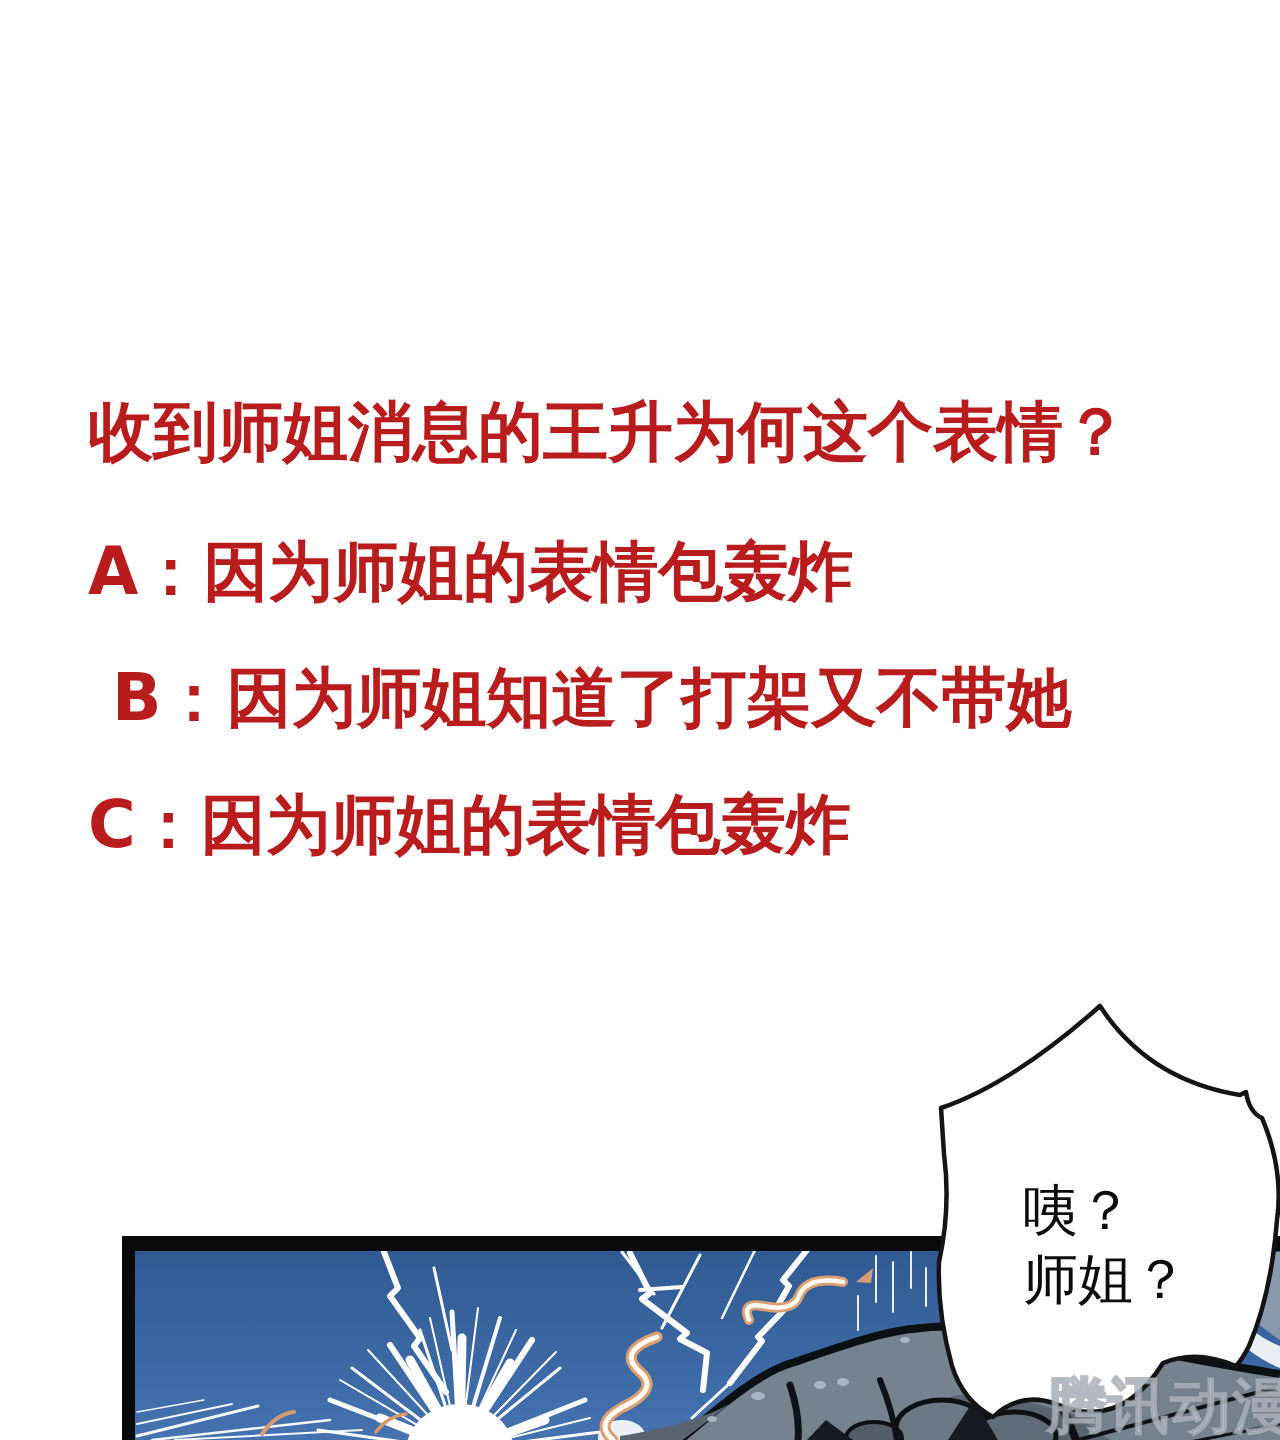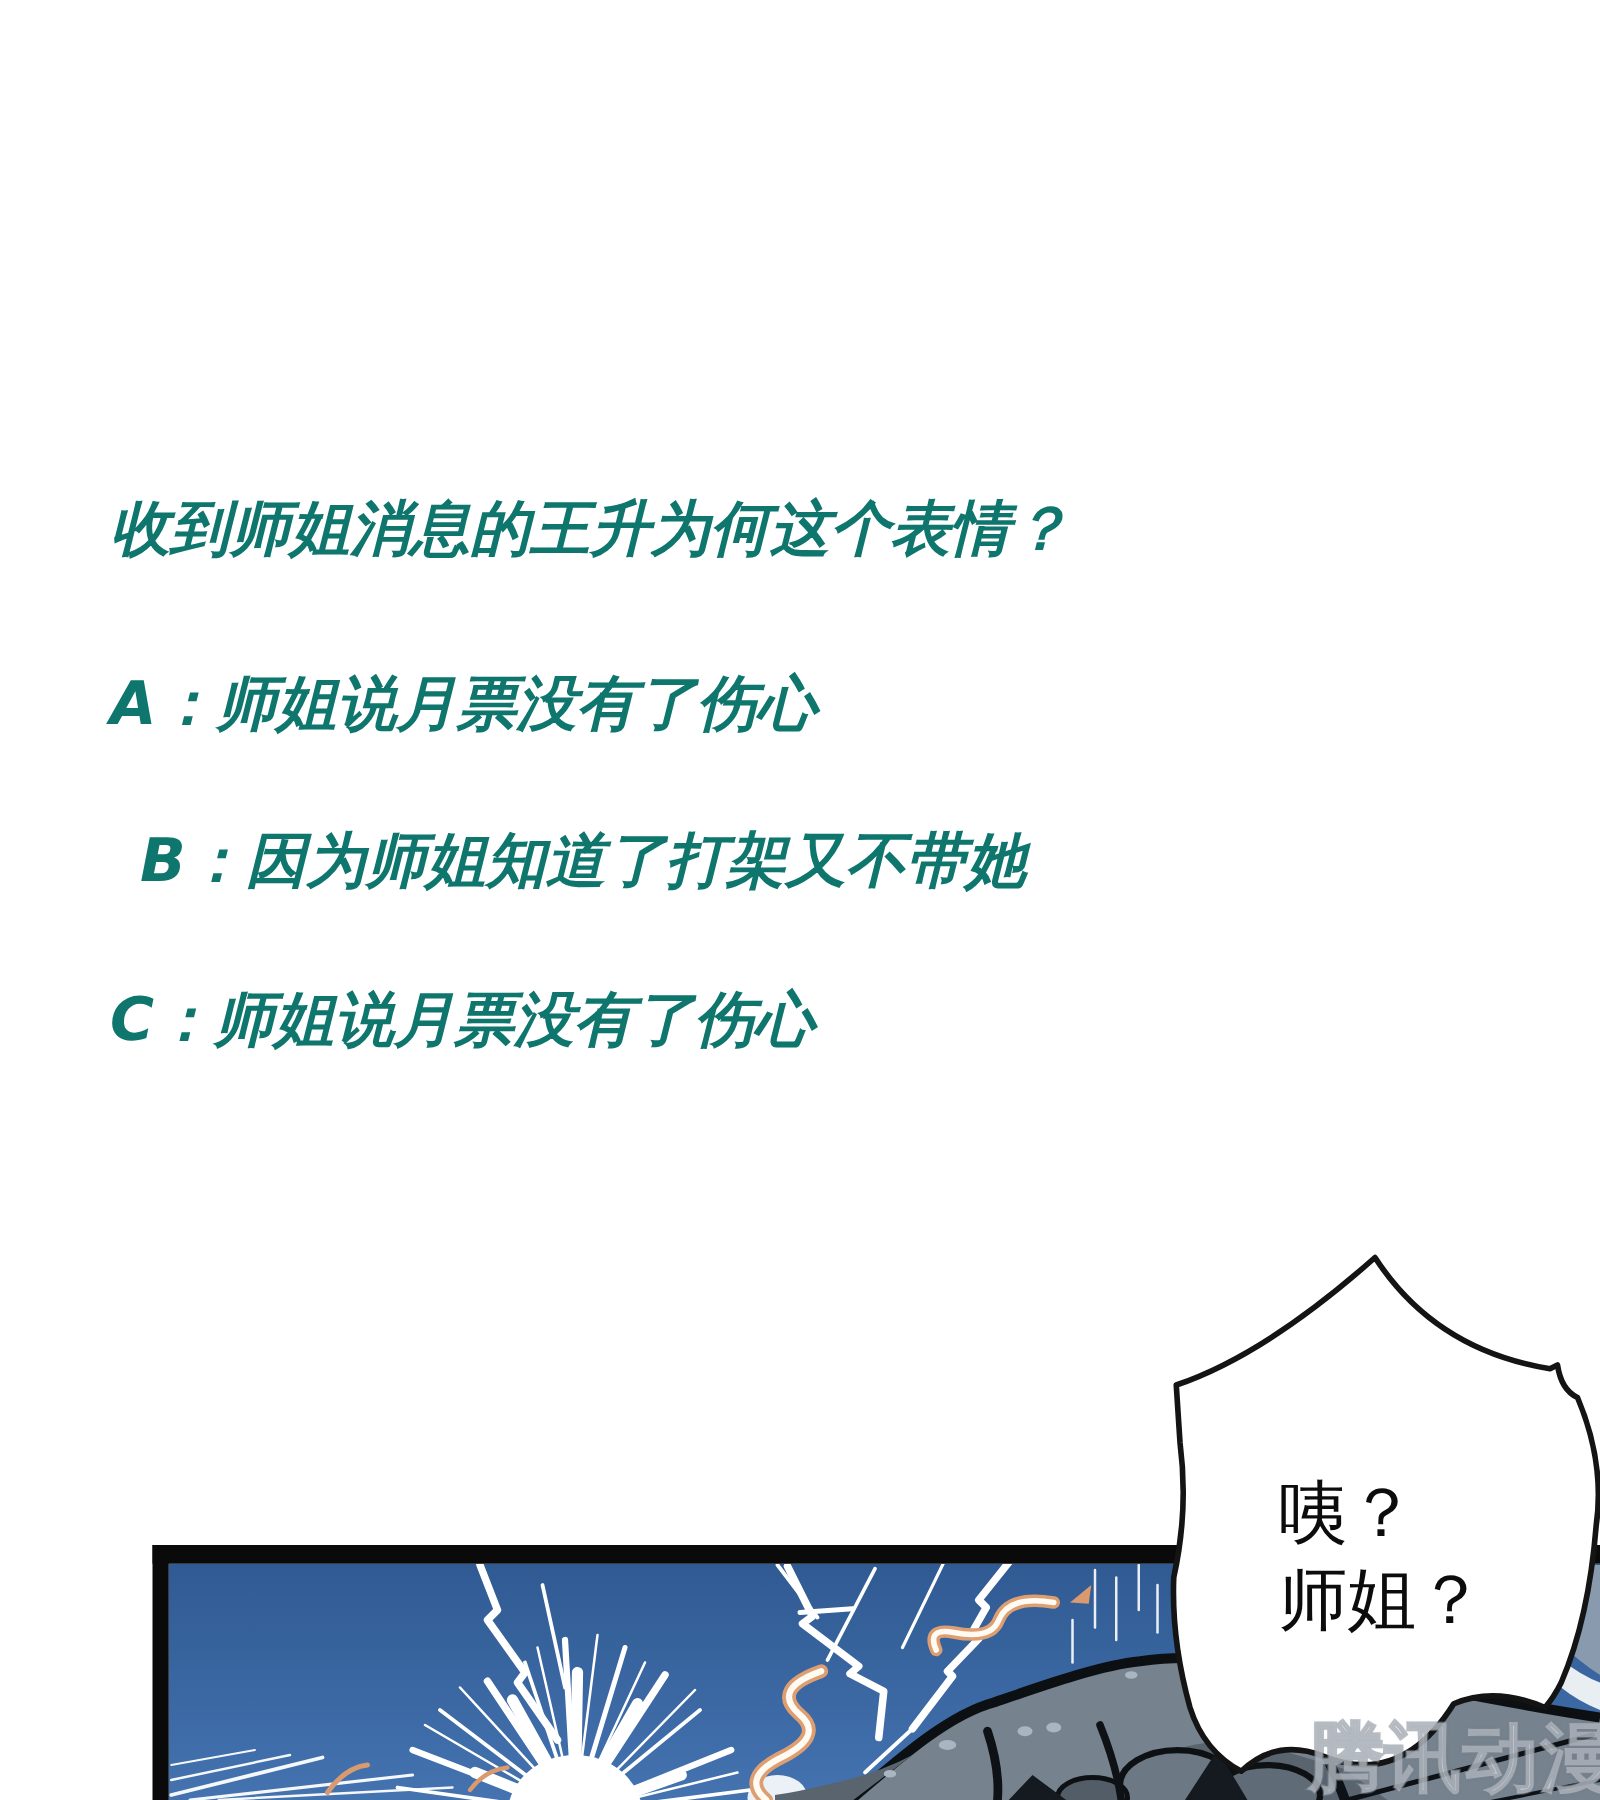--- a/index.html
+++ b/index.html
@@ -5,23 +5,23 @@
   html,body{margin:0;padding:0;background:#ffffff;}
   .page{
     position:relative;
     width:1280px;height:1440px;
     background:#ffffff;
     overflow:hidden;
     font-family:"DejaVu Sans","Liberation Sans",sans-serif;
   }
   .quiz-line{
     position:absolute;left:88px;
-    font-weight:700;color:#0f766e;
-    font-size:48px;line-height:1.06;
-    white-space:nowrap;letter-spacing:0px;font-style:italic;
+    font-weight:700;color:#b91c1c;
+    font-size:65px;line-height:1.06;
+    white-space:nowrap;letter-spacing:0px;
   }
   #quiz-title{top:398px;}
   #quiz-opt-a{top:538px;}
   #quiz-opt-b{top:664px;margin-left:24px;}
   #quiz-opt-c{top:791px;}
   #quiz-opt-d{top:918px;}
 
   #panel-svg{position:absolute;left:0;top:1000px;width:1280px;height:440px;}
 
   .bubble-text{
@@ -37,23 +37,23 @@
     text-shadow:0 0 2px rgba(90,100,112,0.35);
     white-space:nowrap;z-index:9;
   }
 </style>
 </head>
 <body>
 
 <div class="page">
 
   <div class="quiz-line" id="quiz-title">收到师姐消息的王升为何这个表情？</div>
-  <div class="quiz-line" id="quiz-opt-a">A：师姐说月票没有了伤心</div>
+  <div class="quiz-line" id="quiz-opt-a">A：因为师姐的表情包轰炸</div>
   <div class="quiz-line" id="quiz-opt-b">B：因为师姐知道了打架又不带她</div>
-  <div class="quiz-line" id="quiz-opt-c">C：师姐说月票没有了伤心</div>
+  <div class="quiz-line" id="quiz-opt-c">C：因为师姐的表情包轰炸</div>
 
   <svg id="panel-svg" viewBox="0 0 1280 440" xmlns="http://www.w3.org/2000/svg">
     <defs>
       <clipPath id="panelClip">
           <rect x="135" y="251" width="1145" height="189"></rect>
         </clipPath>
       <linearGradient id="skyGrad" x1="0" y1="0" x2="0" y2="1">
         <stop offset="0" stop-color="#2e5890"></stop>
         <stop offset="1" stop-color="#4473b0"></stop>
       </linearGradient>

